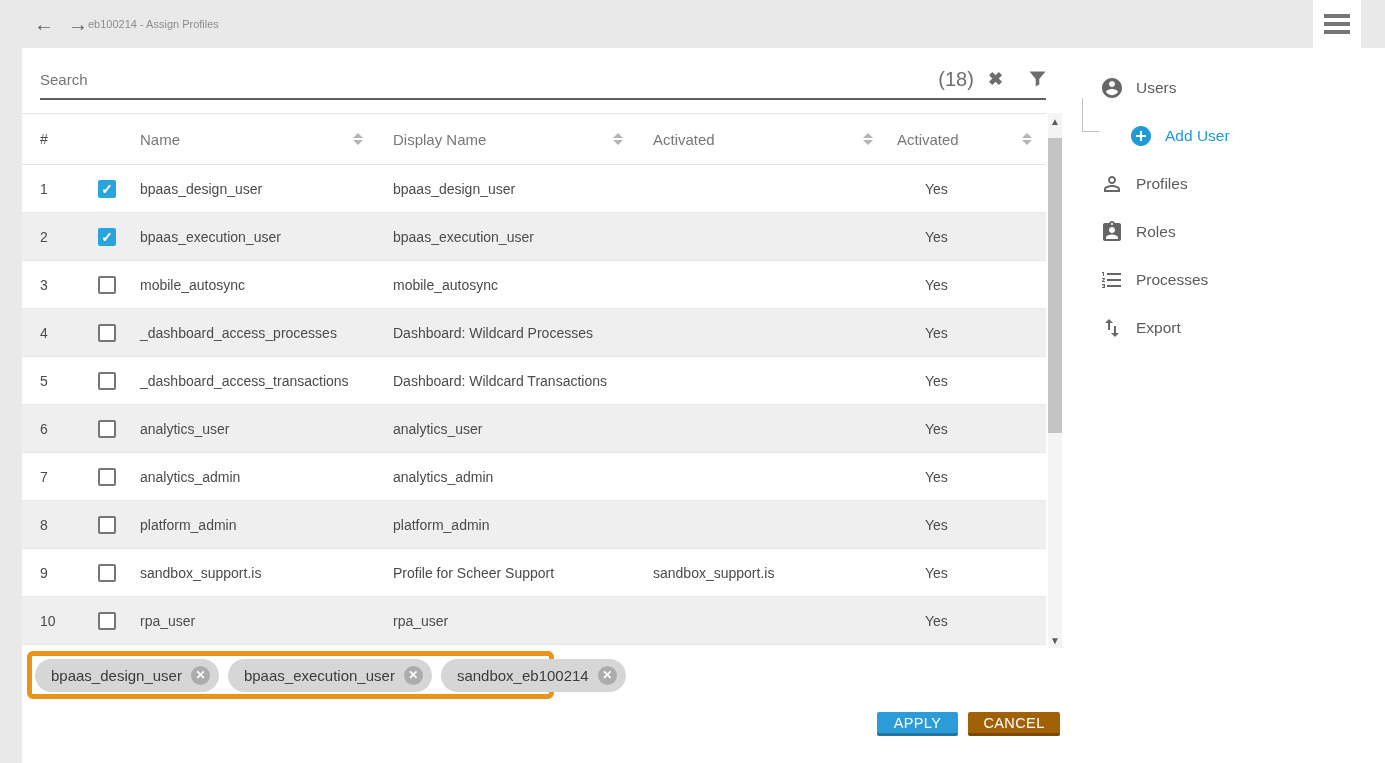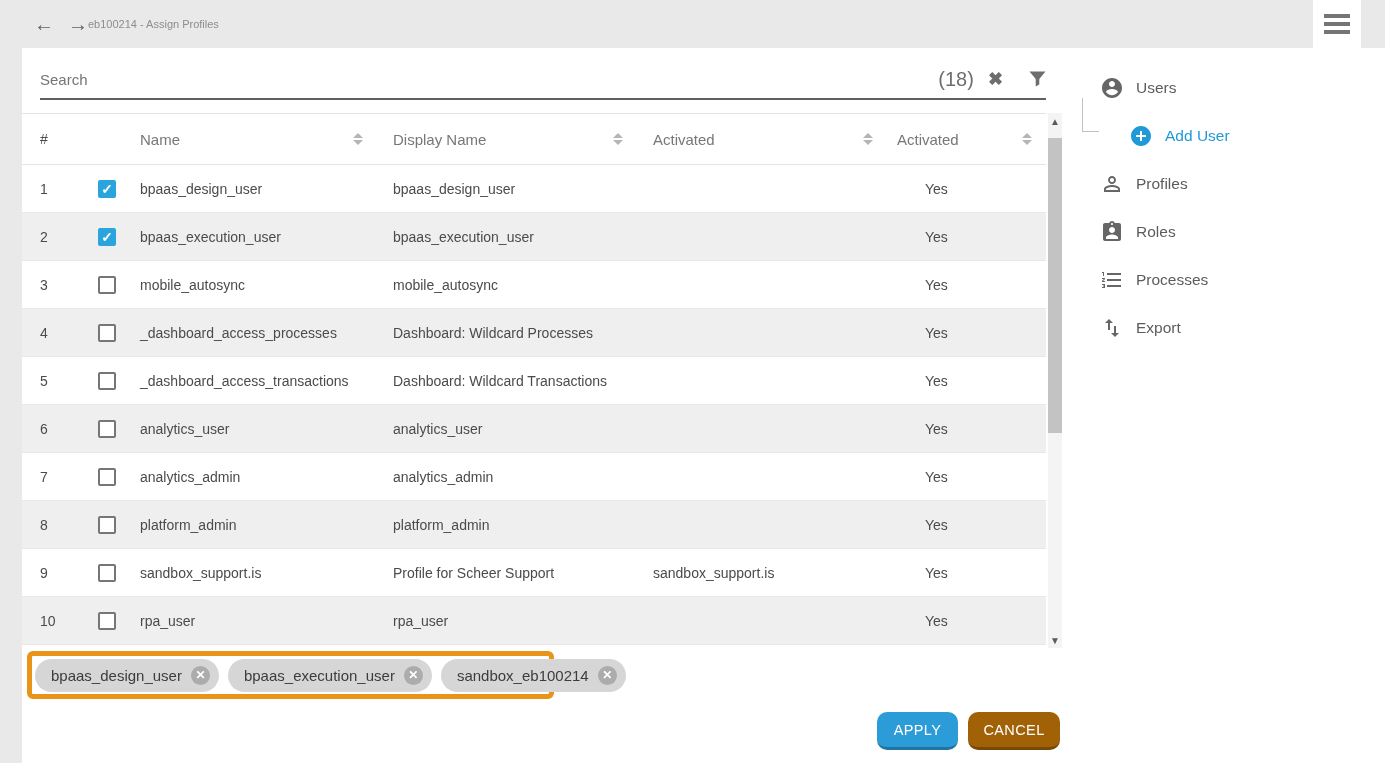--- a/index.html
+++ b/index.html
@@ -60,21 +60,21 @@
   .chips-highlight { position:absolute; left:5px; top:603px; width:527px; height:48px;
                      border:5px solid #e8941a; border-radius:6px; background:#fff;
                      display:flex; align-items:center; padding-left:3px; gap:9px; }
   .chip { height:33px; background:#d6d6d6; border-radius:17px; display:flex; align-items:center;
           padding:0 9px 0 16px; font-size:15px; color:#3c3c3c; white-space:nowrap; }
   .chip-remove { width:19px; height:19px; border-radius:50%; background:#acacac; color:#fff;
                  font-size:12px; font-weight:bold; display:flex; align-items:center; justify-content:center;
                  margin-left:9px; cursor:pointer; line-height:1; }
 
   
-  .btn { position:absolute; top:664px; height:38px; border:none; border-radius:10px; color:#fff;
+  .btn { position:absolute; top:664px; height:24px; border:none; border-radius:2px; color:#fff;
          font-size:14.5px; font-family:"Liberation Sans",sans-serif; letter-spacing:0.4px;
          cursor:pointer; border-bottom:3px solid rgba(0,0,0,0.25); }
   .btn.apply  { left:855px; width:81px; background:#2b9cd8; }
   .btn.cancel { left:946px; width:92px; background:#a16207; }
 
   
   .sidebar { position:absolute; left:1078px; top:16px; width:220px;text-align:center; }
   .side-item { height:48px; display:flex; align-items:center; gap:12px; cursor:pointer; position:relative; }
   .side-item .icon { width:24px; height:24px; display:flex; }
   .side-item .lbl { font-size:15.5px; color:#5c5c5c; }

